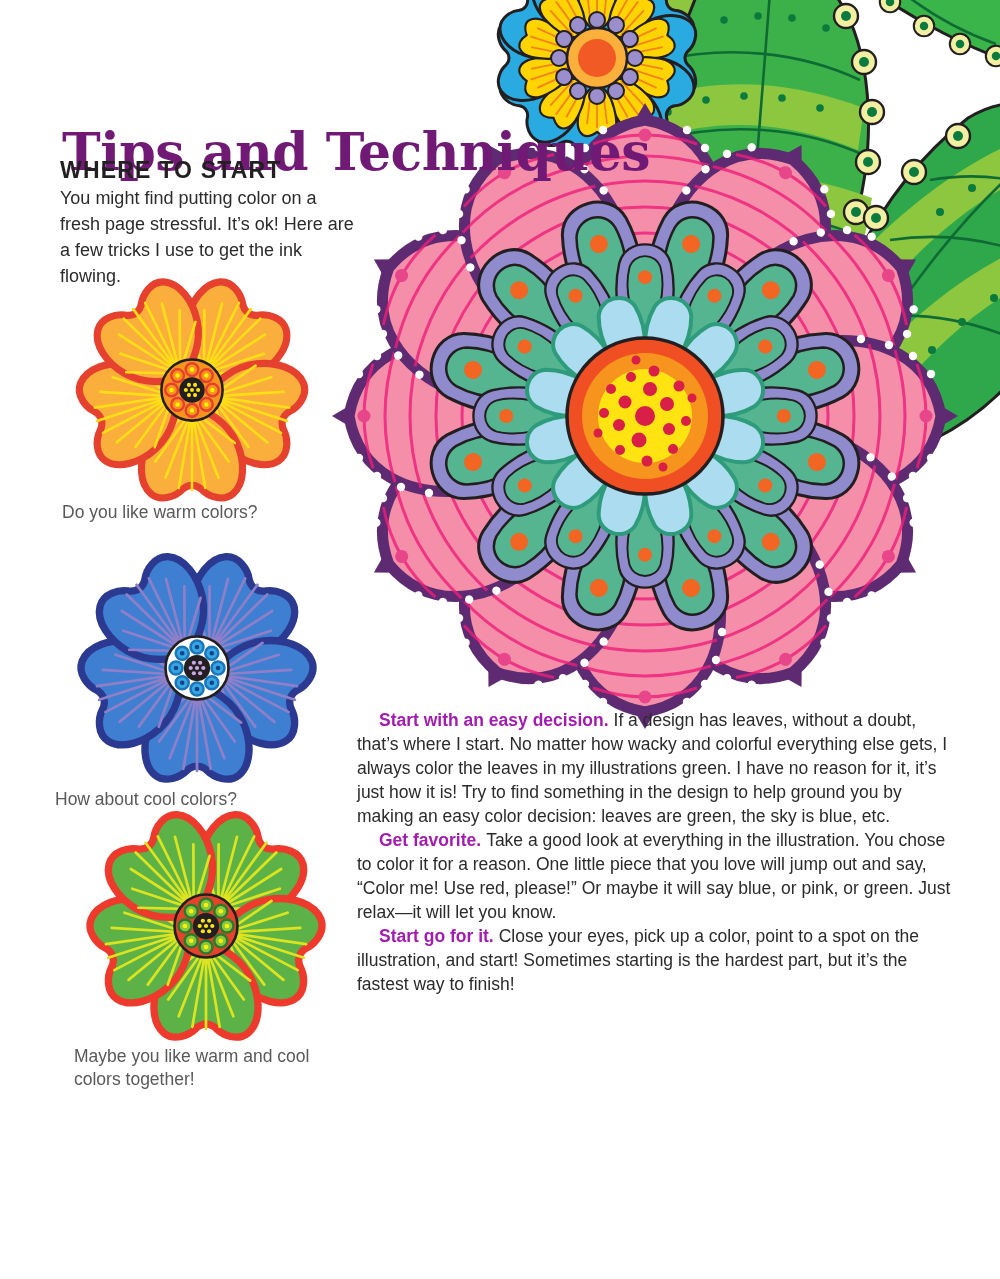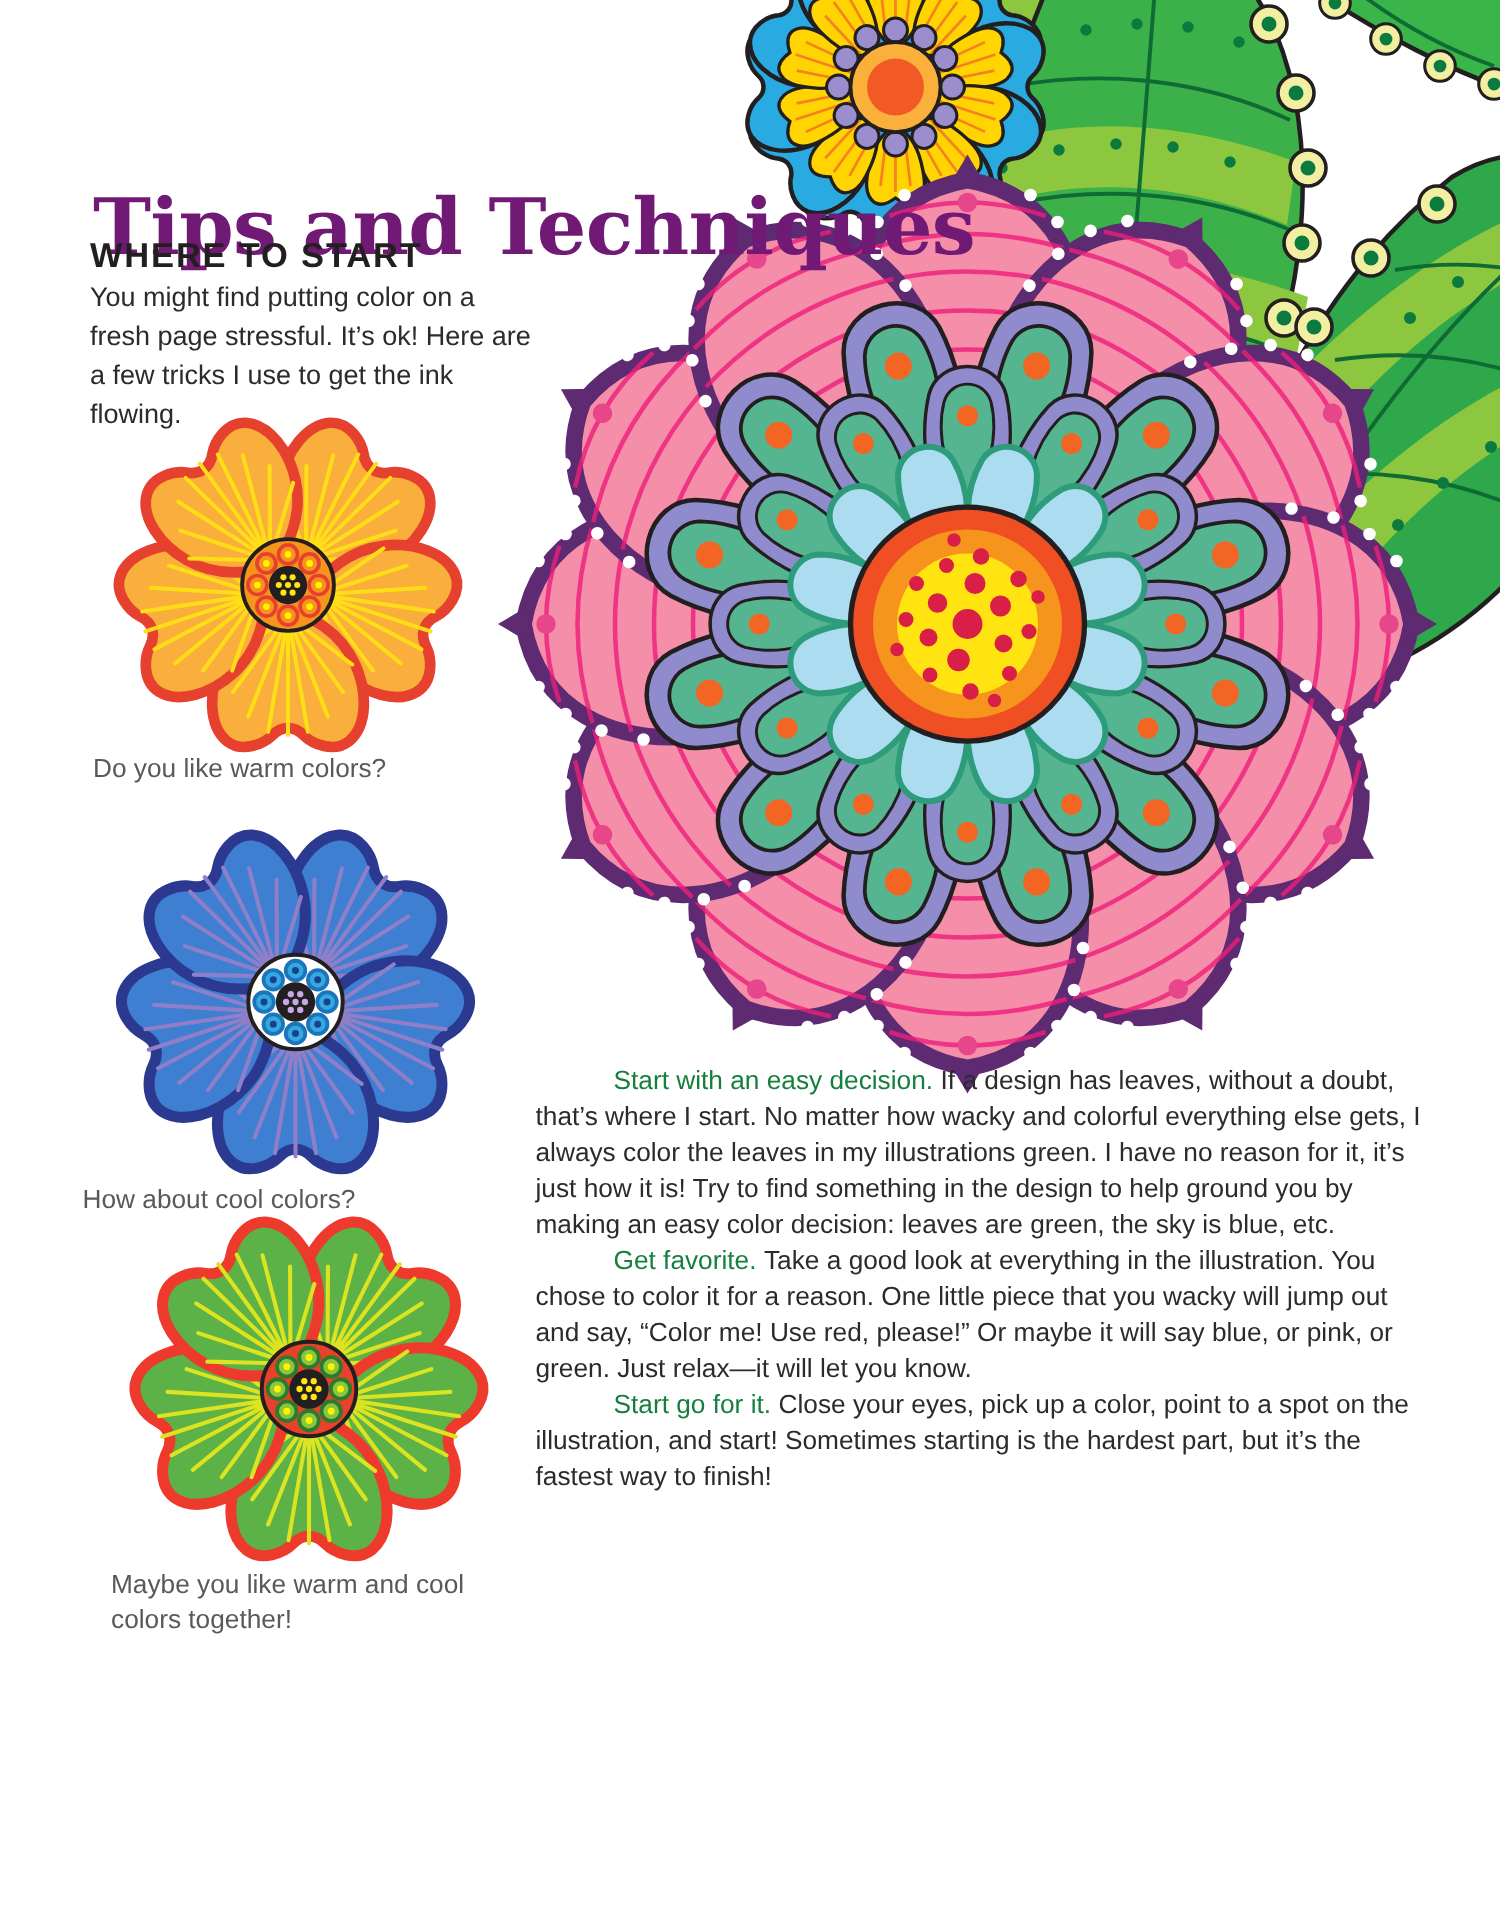--- a/index.html
+++ b/index.html
@@ -10,21 +10,21 @@
     font-weight:700;font-size:52px;letter-spacing:-0.5px;color:#701a75;white-space:nowrap;}
   .section-heading{position:absolute;left:60px;top:138px;font-size:23px;font-weight:700;
     letter-spacing:1.2px;color:#231F20;white-space:nowrap;text-align:center;}
   .intro{position:absolute;left:60px;top:167px;width:300px;font-size:18px;line-height:26px;color:#2b2b2b;}
   .caption{position:absolute;text-align:left;font-size:17.5px;line-height:23px;color:#58595B;}
   .cap-warm{left:62px;top:501px;width:270px;}
   .cap-cool{left:55px;top:788px;width:270px;}
   .cap-mixed{left:74px;top:1045px;width:270px;}
   .bodytext{position:absolute;left:357px;top:708px;width:600px;font-size:17.5px;line-height:24px;color:#2b2b2b;}
   .bodytext p{margin:0;text-indent:22px;}
-  .tip-lead{font-weight:400;margin-right:5px;color:#15803d;margin-left:30px;}
+  .tip-lead{font-weight:700;margin-right:5px;color:#a21caf;}
   
   .art{position:absolute;left:0;top:0;pointer-events:none;}
   
   .sp-p{fill:var(--pf);stroke:var(--pr);stroke-width:7;stroke-linejoin:round;}
   .sp-s{stroke:var(--ps);stroke-width:2.6;fill:none;stroke-linecap:round;}
   .cbase{fill:var(--cb);stroke:#231F20;stroke-width:2.5;}
   .rc{fill:var(--rcf);stroke:var(--rcs);stroke-width:2.4;}
   .rcd{fill:var(--rcdot);}
   .mid{fill:#231F20;}
   .warm {--pf:#FAAE3B;--pr:#E6402E;--ps:#FFDE17;--cb:#F7941D;--rcf:#F7941D;--rcs:#E6402E;--rcdot:#FFF200;--mdot:#FFE412;}
@@ -395,20 +395,20 @@
 
 <div class="caption cap-warm">Do you like warm colors?</div>
 <div class="caption cap-cool">How about cool colors?</div>
 <div class="caption cap-mixed">Maybe you like warm and cool colors together!</div>
 
 <div class="bodytext">
   <p>
     <span class="tip-lead">Start with an easy decision.</span><span>If a design has leaves, without a doubt, that’s where I start. No matter how wacky and colorful everything else gets, I always color the leaves in my illustrations green. I have no reason for it, it’s just how it is! Try to find something in the design to help ground you by making an easy color decision: leaves are green, the sky is blue, etc.</span>
   </p>
   <p>
-    <span class="tip-lead">Get favorite.</span><span>Take a good look at everything in the illustration. You chose to color it for a reason. One little piece that you wacky will jump out and say, “Color me! Use red, please!” Or maybe it will say blue, or pink, or green. Just relax—it will let you know.</span>
+    <span class="tip-lead">Get favorite.</span><span>Take a good look at everything in the illustration. You chose to color it for a reason. One little piece that you love will jump out and say, “Color me! Use red, please!” Or maybe it will say blue, or pink, or green. Just relax—it will let you know.</span>
   </p>
   <p>
     <span class="tip-lead">Start go for it.</span><span>Close your eyes, pick up a color, point to a spot on the illustration, and start! Sometimes starting is the hardest part, but it’s the fastest way to finish!</span>
   </p>
 </div>
 
 </div>
 
 </body></html>

